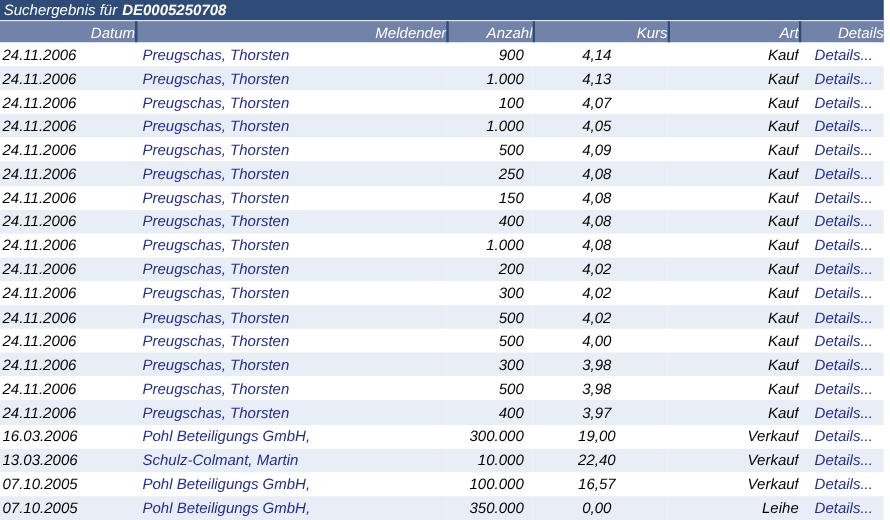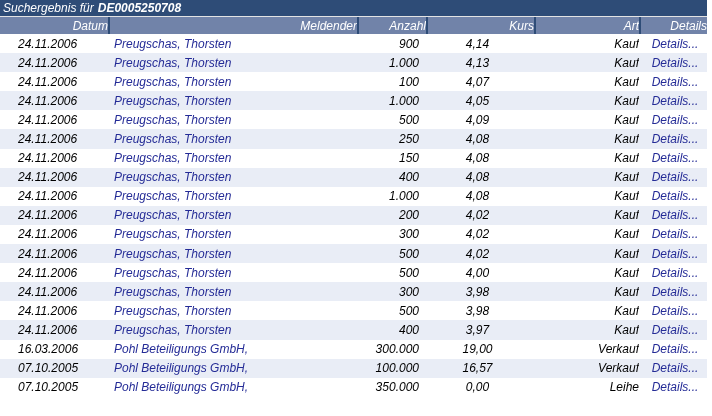--- a/index.html
+++ b/index.html
@@ -31,21 +31,21 @@
     color:#FFFFFF;font-size:12px;font-weight:normal;text-align:right;
     padding:0;white-space:nowrap;overflow:hidden;
   }
   thead th + th{border-left:2px solid var(--header-separator);}
   tbody tr{height:19.1px;background:#FFFFFF;}
   tbody tr:nth-child(even){background:var(--row-alt-bg);}
   td{
     box-sizing:border-box;font-size:12px;color:var(--text-color);
     padding:0;white-space:nowrap;overflow:hidden;vertical-align:middle;
   }
-  td.datum{padding-left:18px;text-align:left;}
+  td.datum{padding-left:2px;text-align:left;}
   td.meldender{padding-left:6px;text-align:left;}
   td.anzahl{padding-right:7px;text-align:right;}
   td.kurs{padding-right:5px;text-align:center;}
   td.art{padding-left:3px;text-align:right;}
   td.details{padding-left:4px;text-align:center;}
   a{color:var(--link-color);text-decoration:none;cursor:pointer;}
 </style>
 </head>
 <body>
 
@@ -204,20 +204,28 @@
         </tr>
         <tr>
           <td class="datum">16.03.2006</td>
           <td class="meldender"><a>Pohl Beteiligungs GmbH,</a></td>
           <td class="anzahl">300.000</td>
           <td class="kurs">19,00</td>
           <td class="art">Verkauf</td>
           <td class="details"><a>Details...</a></td>
         </tr>
         <tr>
+          <td class="datum">13.03.2006</td>
+          <td class="meldender"><a>Schulz-Colmant, Martin</a></td>
+          <td class="anzahl">10.000</td>
+          <td class="kurs">22,40</td>
+          <td class="art">Verkauf</td>
+          <td class="details"><a>Details...</a></td>
+        </tr>
+        <tr>
           <td class="datum">07.10.2005</td>
           <td class="meldender"><a>Pohl Beteiligungs GmbH,</a></td>
           <td class="anzahl">100.000</td>
           <td class="kurs">16,57</td>
           <td class="art">Verkauf</td>
           <td class="details"><a>Details...</a></td>
         </tr>
         <tr>
           <td class="datum">07.10.2005</td>
           <td class="meldender"><a>Pohl Beteiligungs GmbH,</a></td>

